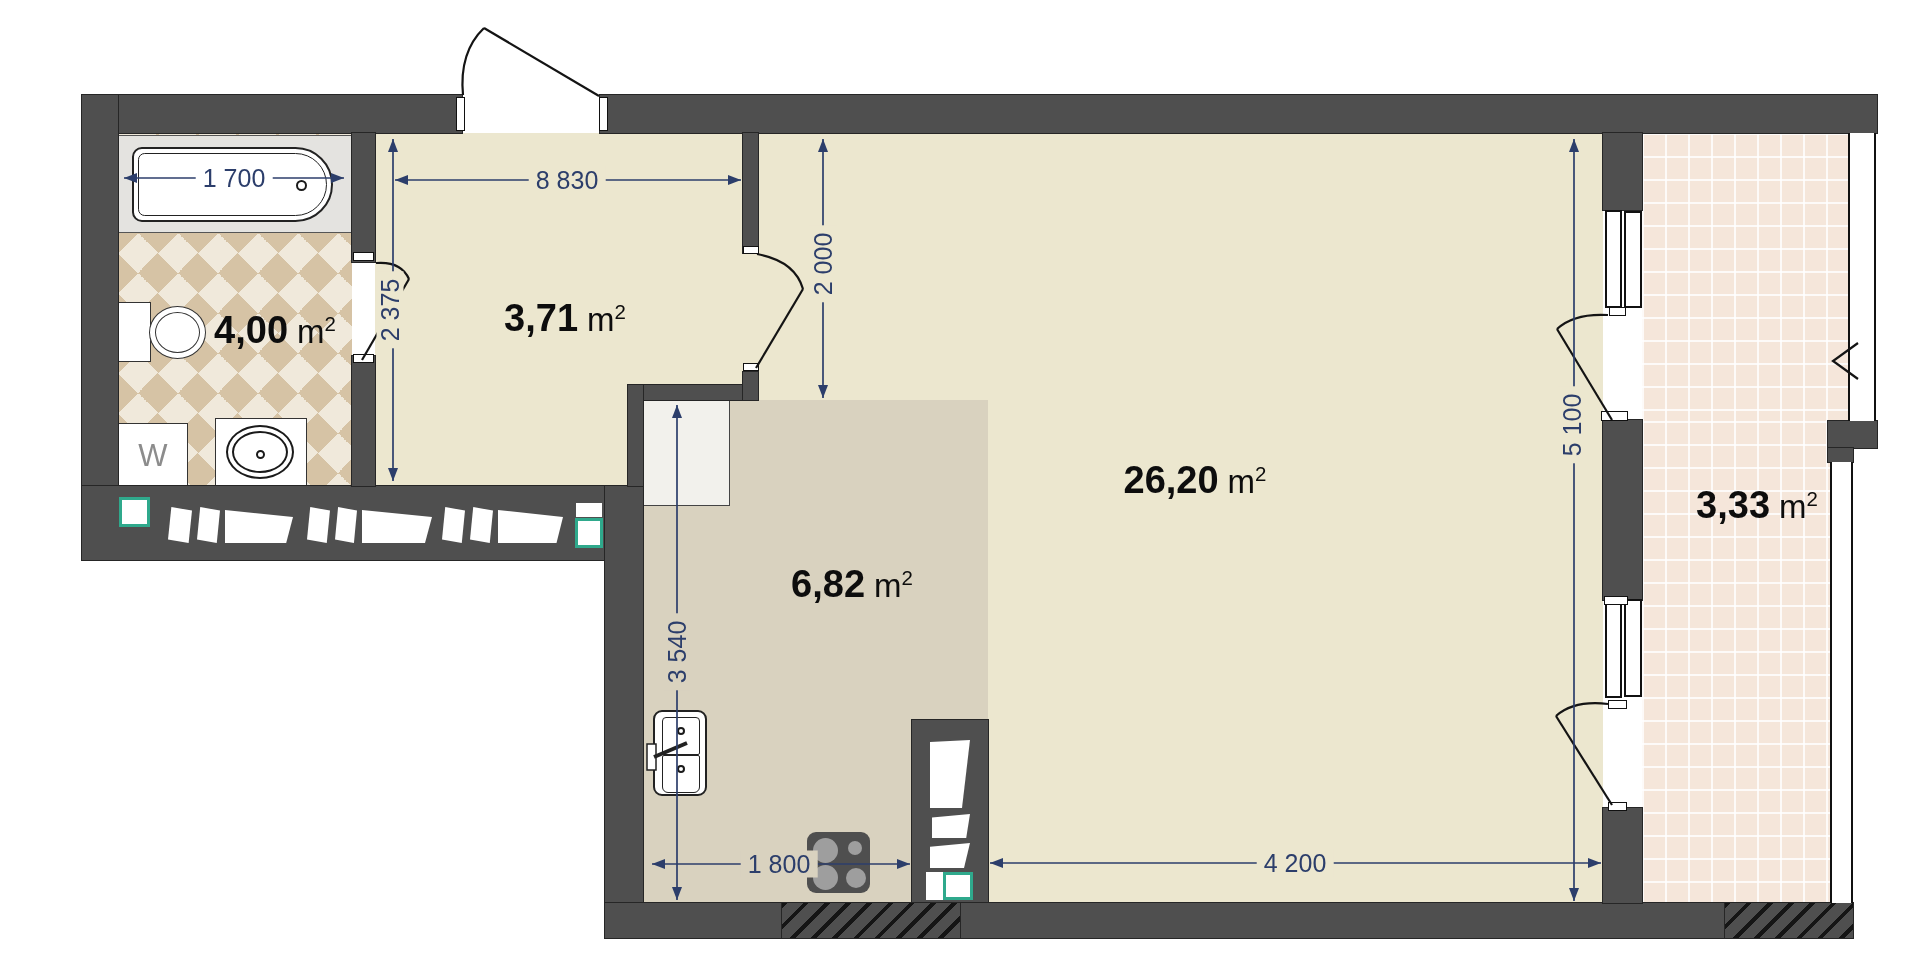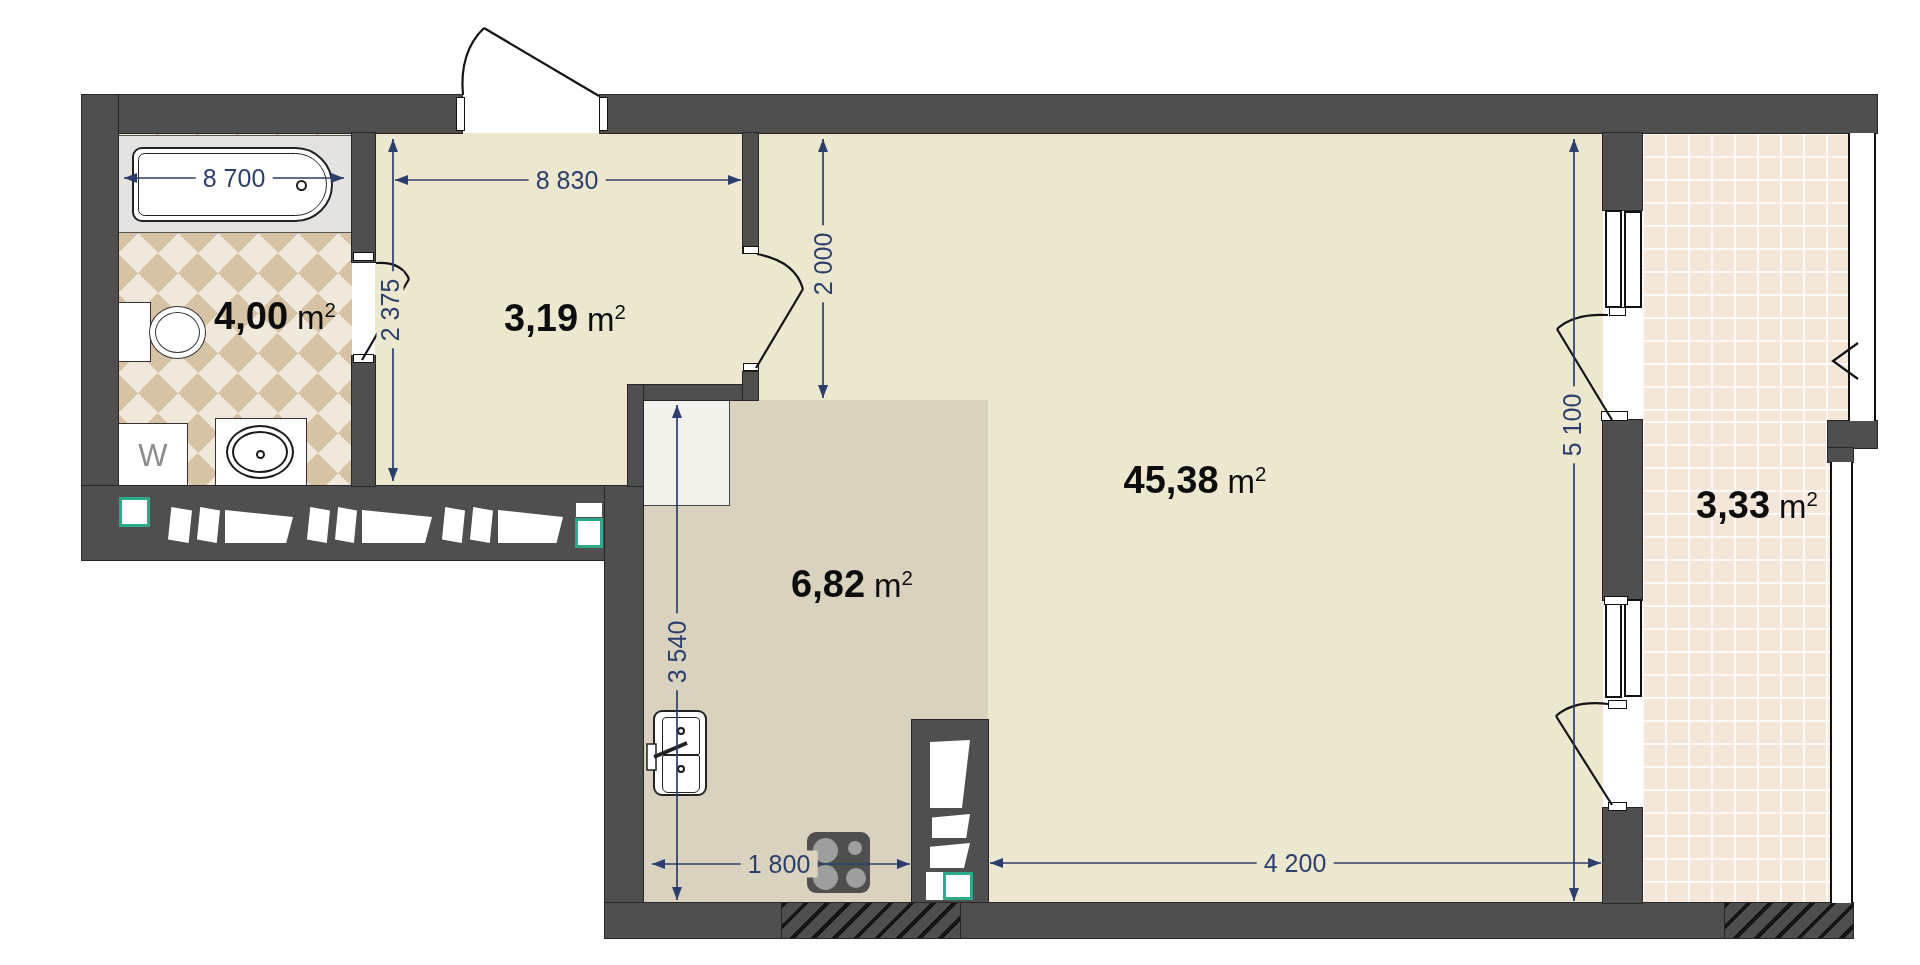--- a/index.html
+++ b/index.html
@@ -178,38 +178,38 @@
     <line class="dimline" x1="124" y1="178" x2="344" y2="178" marker-start="url(#arr)" marker-end="url(#arr)"></line>
     <line class="dimline" x1="395" y1="180" x2="741" y2="180" marker-start="url(#arr)" marker-end="url(#arr)"></line>
     <line class="dimline" x1="393" y1="139" x2="393" y2="481" marker-start="url(#arr)" marker-end="url(#arr)"></line>
     <line class="dimline" x1="823" y1="139" x2="823" y2="398" marker-start="url(#arr)" marker-end="url(#arr)"></line>
     <line class="dimline" x1="677" y1="405" x2="677" y2="900" marker-start="url(#arr)" marker-end="url(#arr)"></line>
     <line class="dimline" x1="652" y1="864" x2="910" y2="864" marker-start="url(#arr)" marker-end="url(#arr)"></line>
     <line class="dimline" x1="990" y1="863" x2="1601" y2="863" marker-start="url(#arr)" marker-end="url(#arr)"></line>
     <line class="dimline" x1="1574" y1="139" x2="1574" y2="901" marker-start="url(#arr)" marker-end="url(#arr)"></line>
   </svg>
 
-  <div class="dim bg-white" style="left:234px;top:178px">8 700</div>
+  <div class="dim bg-white" style="left:234px;top:178px">1 700</div>
   <div class="dim bg-floor" style="left:567px;top:180px">8 830</div>
   <div class="dim v bg-floor" style="left:390px;top:310px">2 375</div>
   <div class="dim v bg-floor" style="left:823px;top:264px">2 000</div>
   <div class="dim v bg-kitchen" style="left:677px;top:652px">3 540</div>
   <div class="dim bg-kitchen" style="left:779px;top:864px">1 800</div>
   <div class="dim bg-floor" style="left:1295px;top:863px">4 200</div>
   <div class="dim v bg-floor" style="left:1572px;top:425px">5 100</div>
 
-  <div class="arealabel" style="left:275px;top:316px">
+  <div class="arealabel" style="left:275px;top:330px">
     <span>4,00</span><span class="unit"><span>m</span><sup>2</sup></span>
   </div>
   <div class="arealabel" style="left:565px;top:318px">
-    <span>3,19</span><span class="unit"><span>m</span><sup>2</sup></span>
+    <span>3,71</span><span class="unit"><span>m</span><sup>2</sup></span>
   </div>
   <div class="arealabel" style="left:852px;top:584px">
     <span>6,82</span><span class="unit"><span>m</span><sup>2</sup></span>
   </div>
   <div class="arealabel" style="left:1195px;top:480px">
-    <span>45,38</span><span class="unit"><span>m</span><sup>2</sup></span>
+    <span>26,20</span><span class="unit"><span>m</span><sup>2</sup></span>
   </div>
   <div class="arealabel" style="left:1757px;top:505px">
     <span>3,33</span><span class="unit"><span>m</span><sup>2</sup></span>
   </div>
 
 </div>
 
 </body></html>

